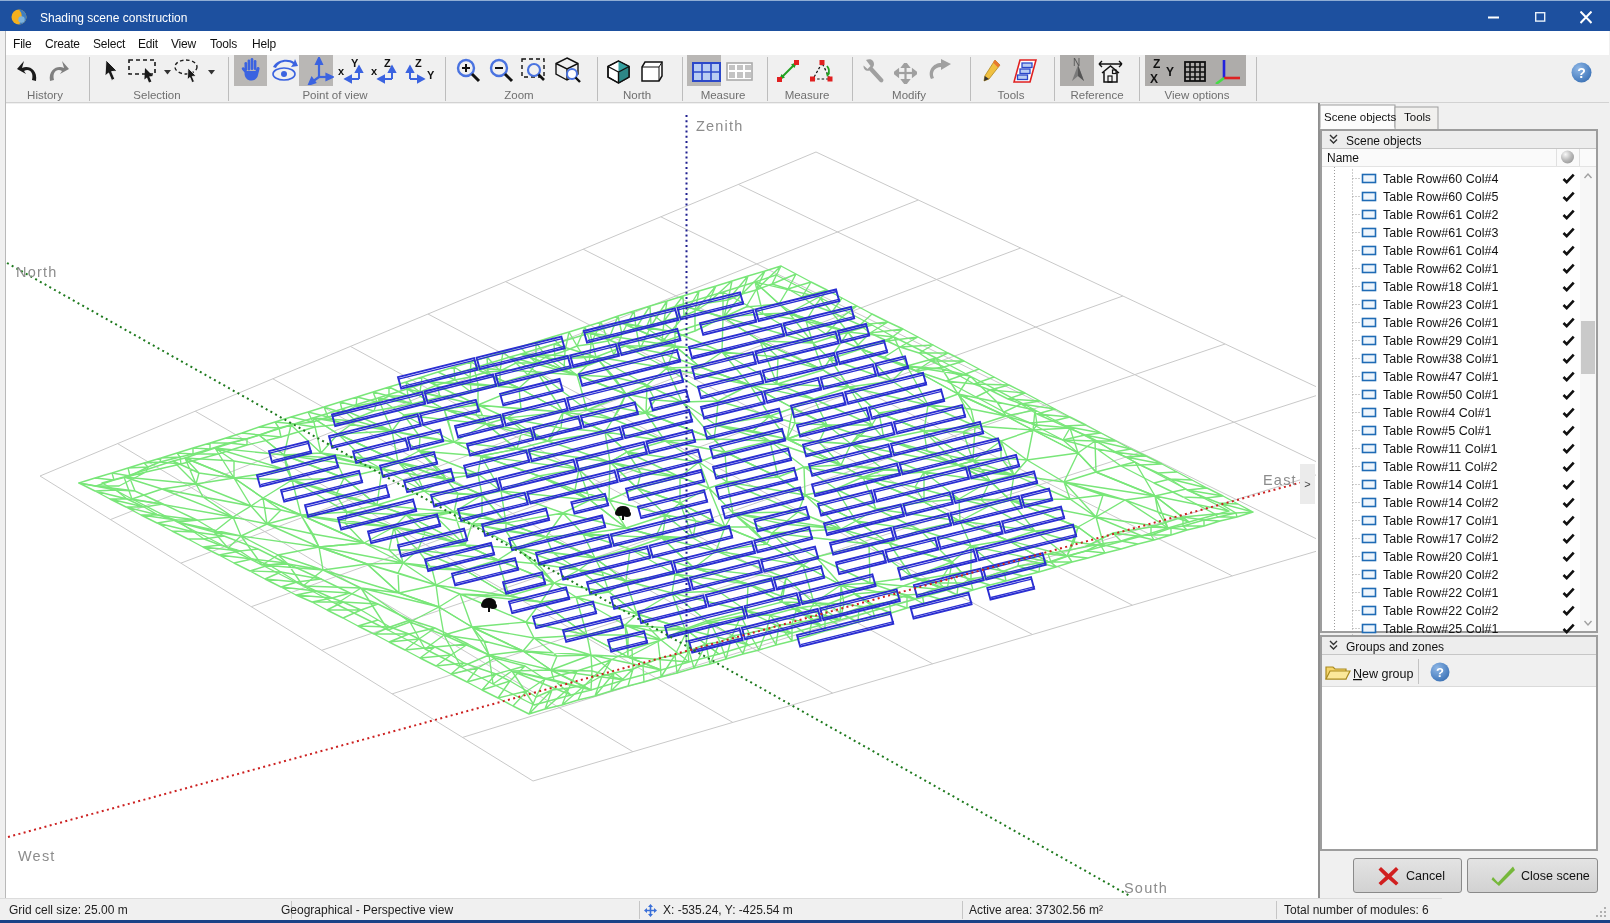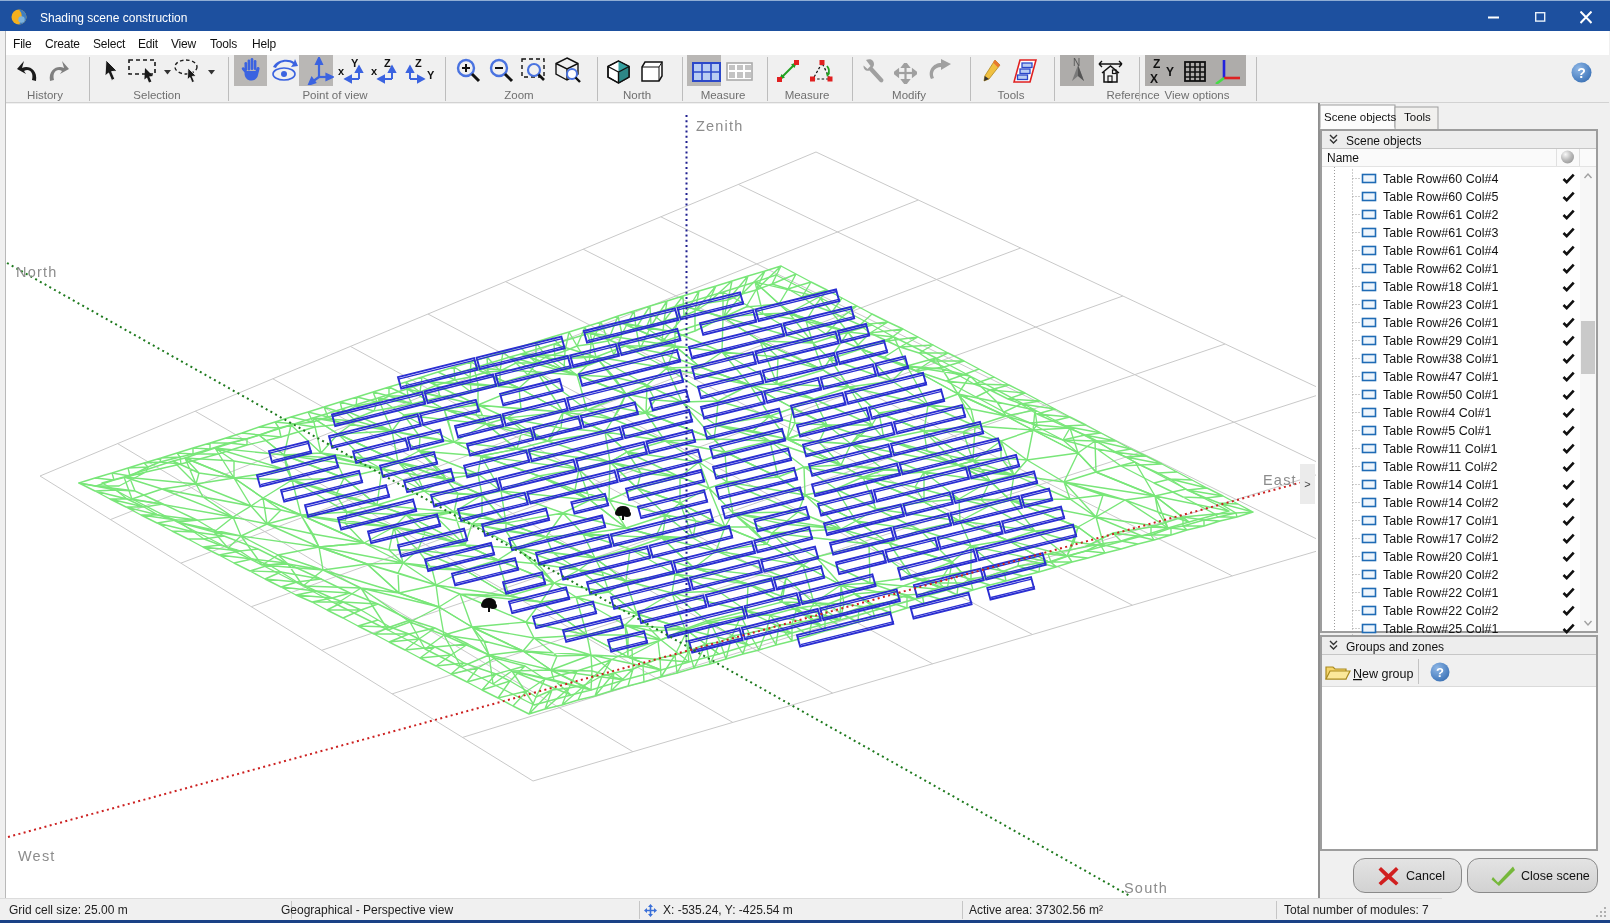--- a/index.html
+++ b/index.html
@@ -12,21 +12,21 @@
 .tlabel { position:absolute; top:34px; font-size:11.5px; color:#6f6f6f; width:120px; text-align:center; }
 .pressed { position:absolute; background:#b9b7b5; }
 .pressed2 { position:absolute; background:#aeacaa; }
 #canvas { position:absolute; left:6px; top:104px; width:1474px; height:794px; background:#fff; }
 #collapser { position:absolute; left:1300px; top:464px; width:15px; height:40px; background:#ebebeb; color:#444; font-size:11px; line-height:40px; text-align:center; }
 #rpanel { position:absolute; left:1318px; top:103px; width:292px; height:795px; background:#f0f0f0; border-left:2px solid #8f8f8f; }
 #sopanel { position:absolute; left:1320px; top:129px; width:278px; height:504px; border:2px solid #9d9d9d; background:#fff; }
 #gzpanel { position:absolute; left:1320px; top:635px; width:278px; height:216px; border:2px solid #9d9d9d; background:#fff; }
 .lt { font-size:12.5px; fill:#111; font-family:"Liberation Sans",sans-serif; }
 .dot { stroke:#9a9a9a; stroke-width:1; stroke-dasharray:1 2; }
-.btn { position:absolute; top:858px; height:35px; background:linear-gradient(#e3e3e3,#d2d2d2); border:1px solid #8a8a8a; border-radius:12px; font-size:12.5px; color:#111; }
+.btn { position:absolute; top:858px; height:35px; background:linear-gradient(#e3e3e3,#d2d2d2); border:1px solid #8a8a8a; border-radius:3px; font-size:12.5px; color:#111; }
 #statusbar { position:absolute; left:0; top:898px; width:1442px; height:22px; background:#f0f0f0; border-top:1px solid #dcdcdc; font-size:12px; color:#222; }
 .ssep { position:absolute; top:2px; height:18px; width:1px; background:#c6c6c6; }
 .stx { position:absolute; top:4px; }
 #bottomstrip { position:absolute; left:0; top:920px; width:1610px; height:3px; background:#1a4186; }
 </style></head>
 <body>
 
 <div id="titlebar">
   <svg class="abs" style="left:11px;top:8px" width="16" height="16" viewBox="0 0 16 16">
     <circle cx="8" cy="8" r="7.5" fill="#f4b01e"></circle>
@@ -265,21 +265,21 @@
     </svg>
   <div class="tlabel" style="left:-16px">History</div>
   <div class="tlabel" style="left:96px">Selection</div>
   <div class="tlabel" style="left:274px">Point of view</div>
   <div class="tlabel" style="left:458px">Zoom</div>
   <div class="tlabel" style="left:576px">North</div>
   <div class="tlabel" style="left:662px">Measure</div>
   <div class="tlabel" style="left:746px">Measure</div>
   <div class="tlabel" style="left:848px">Modify</div>
   <div class="tlabel" style="left:950px">Tools</div>
-  <div class="tlabel" style="left:1072px">Reference</div>
+  <div class="tlabel" style="left:1036px">Reference</div>
   <div class="tlabel" style="left:1136px">View options</div>
   <div class="tsep" style="left:88px"></div>
   <div class="tsep" style="left:227px"></div>
   <div class="tsep" style="left:444px"></div>
   <div class="tsep" style="left:596px"></div>
   <div class="tsep" style="left:681px"></div>
   <div class="tsep" style="left:766px"></div>
   <div class="tsep" style="left:851px"></div>
   <div class="tsep" style="left:969px"></div>
   <div class="tsep" style="left:1053px"></div>
@@ -574,21 +574,21 @@
   <div class="ssep" style="left:639px"></div>
   <div class="ssep" style="left:962px"></div>
   <div class="ssep" style="left:1276px"></div>
   <span class="stx" style="left:9px">Grid cell size: 25.00 m</span>
   <span class="stx" style="left:281px">Geographical - Perspective view</span>
   <svg class="abs" style="left:644px;top:5px" width="13" height="13" viewBox="0 0 13 13">
     <path d="M6.5 0 L9 3 L7.3 3 L7.3 5.7 L10 5.7 L10 4 L13 6.5 L10 9 L10 7.3 L7.3 7.3 L7.3 10 L9 10 L6.5 13 L4 10 L5.7 10 L5.7 7.3 L3 7.3 L3 9 L0 6.5 L3 4 L3 5.7 L5.7 5.7 L5.7 3 L4 3 Z" fill="#3a6fd8"></path>
   </svg>
   <span class="stx" style="left:663px">X: -535.24,  Y: -425.54 m</span>
   <span class="stx" style="left:969px">Active area: 37302.56 m²</span>
-  <span class="stx" style="left:1284px">Total number of modules: 7</span>
+  <span class="stx" style="left:1284px">Total number of modules: 6</span>
   <svg class="abs" style="left:1596px;top:8px" width="12" height="12">
     <g fill="#b0b0b0">
         <rect x="8" y="0" width="2" height="2"></rect>
         <rect x="8" y="4" width="2" height="2"></rect>
         <rect x="8" y="8" width="2" height="2"></rect>
         <rect x="4" y="4" width="2" height="2"></rect>
         <rect x="4" y="8" width="2" height="2"></rect>
         <rect x="0" y="8" width="2" height="2"></rect>
       </g>
   </svg>

